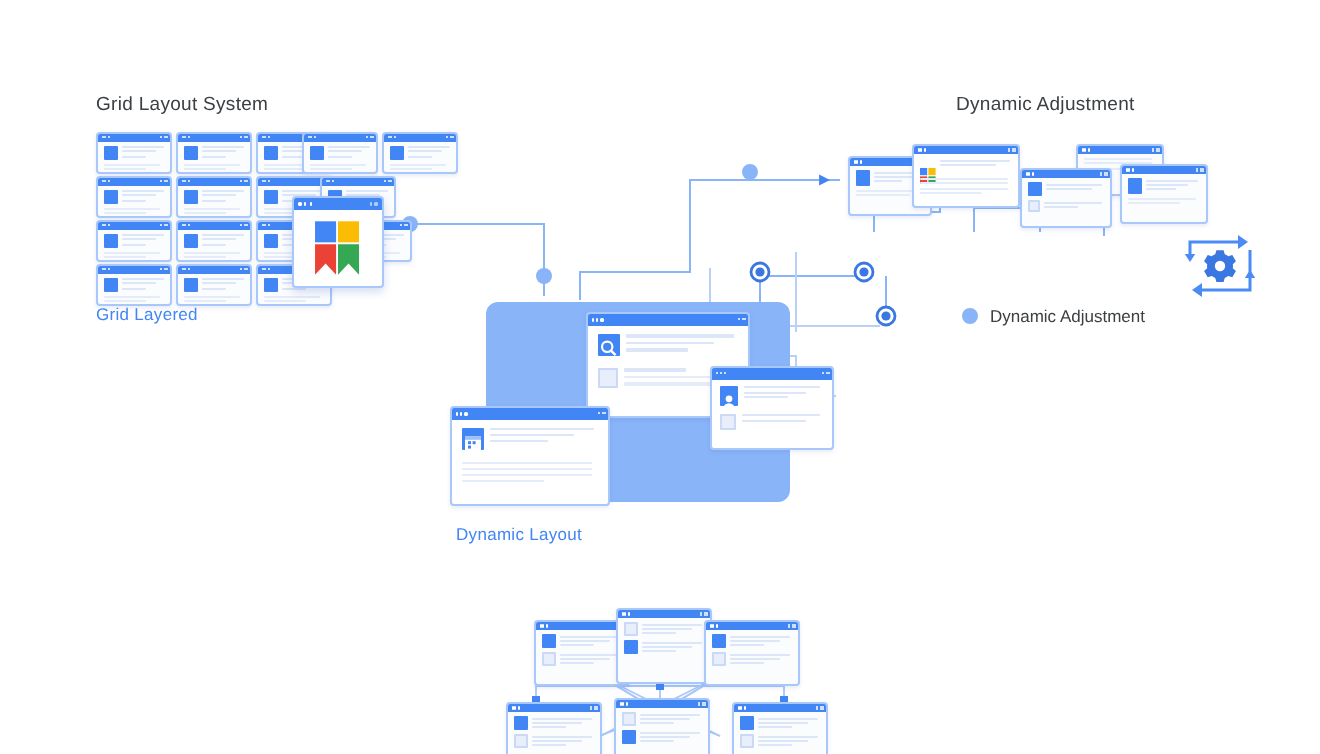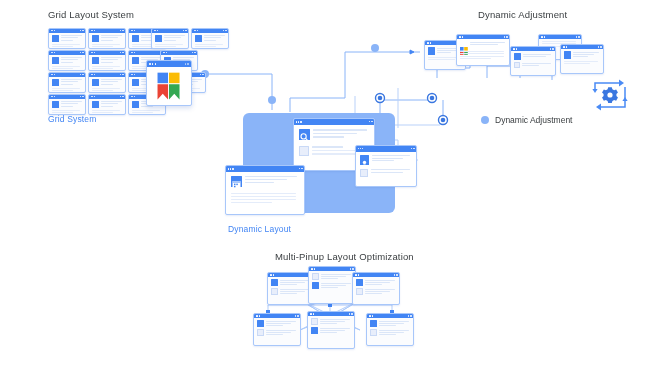--- a/index.html
+++ b/index.html
@@ -4,21 +4,21 @@
 <style>
   * { box-sizing: border-box; margin:0; padding:0; }
   html,body { width:660px; height:377px; }
   body {
     background:#ffffff;
     font-family:"Liberation Sans", sans-serif;
     position:relative;
     overflow:hidden;
     color:#3c4043;
   }
-  .stage { position:absolute; inset:0; }
+  .stage { position:absolute; inset:0;margin-top:38px; }
 
   
   .heading {
     position:absolute;
     font-size:9.5px;
     color:#3c4043;
     letter-spacing:.15px;
     white-space:nowrap;
   }
   .caption {
@@ -614,21 +614,21 @@
     <svg class="ribbon-canvas" viewBox="0 0 46 40">
       <g transform="translate(11,5)">
         <rect x="0" y="0" width="11" height="11" fill="#4285f4"></rect>
         <rect x="12" y="0" width="11" height="11" fill="#fbbc05"></rect>
         <path d="M0,12 L11,12 L11,28 L5.5,22 L0,28 Z" fill="#ea4335"></path>
         <path d="M12,12 L23,12 L23,28 L17.5,22 L12,28 Z" fill="#34a853"></path>
       </g>
     </svg>
   </div>
 
-  <div class="caption" style="left:48px; top:114px;">Grid System</div>
+  <div class="caption" style="left:48px; top:114px;">Grid Layered</div>
 
   <div id="layered-backdrop"></div>
 
   <div class="win" style="left:293px;top:118px;width:82px;height:53px;z-index:4;background:#ffffff;">
     <div class="bar tall">
       <span class="dots">
           <i style="width:1.5px;height:1.5px"></i>
           <i style="width:1.5px;height:1.5px"></i>
           <i style="width:1.5px;height:1.5px"></i>
         </span>
@@ -884,21 +884,20 @@
         <circle cx="0" cy="0" r="2.6" fill="#ffffff"></circle>
       </g>
     </svg>
   </div>
 
   <div class="legend" style="left:481px; top:115px;">
     <span class="dot"></span>
     <span>Dynamic Adjustment</span>
   </div>
 
-  <div class="heading" style="left:275px; top:251px;">Multi-Pinup Layout Optimization</div>
 
   <div class="win bwin" style="left:267px;top:272px;">
     <div class="bar">
         <span class="dots">
           <i></i>
           <i></i>
           <i></i>
         </span>
         <span class="ctl">
           <i></i>

